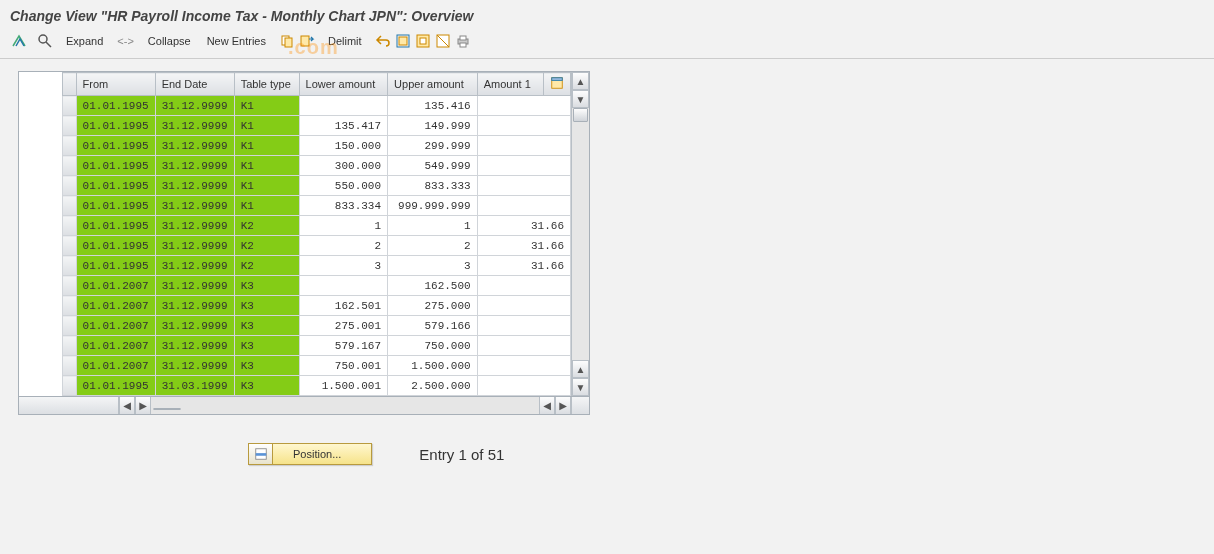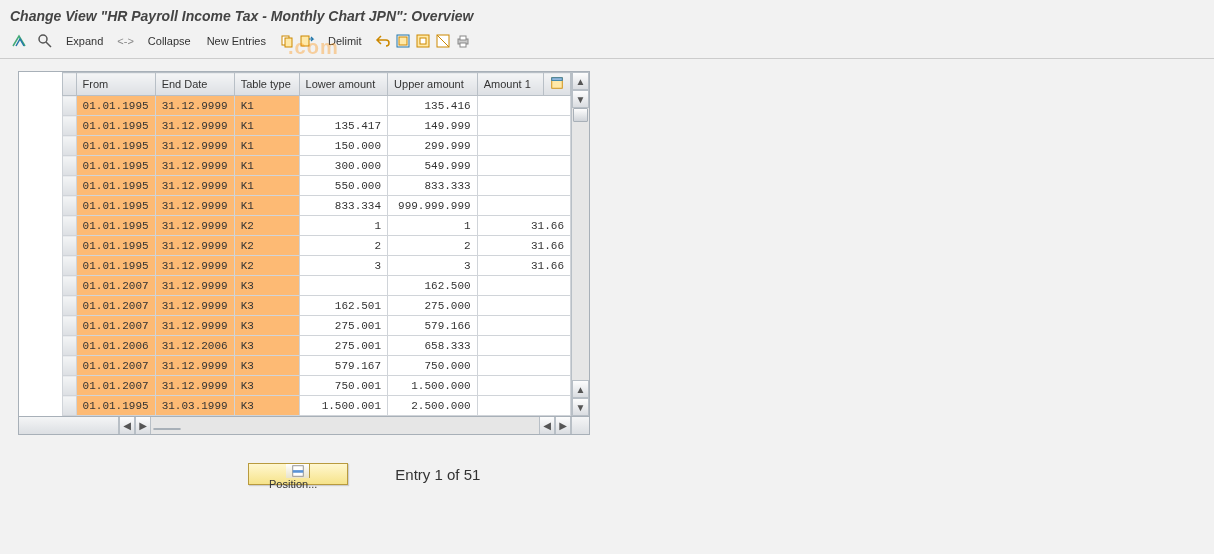--- a/index.html
+++ b/index.html
@@ -86,21 +86,21 @@
     }
     table.grid td.rowhandle {
       background: linear-gradient(#f4f5f6,#dcdfe3);
       width:14px;
       cursor:pointer;
     }
     table.grid th.rowhandle-h {
       width:14px;
     }
     table.grid td.num { text-align:right; }
-    table.grid td.txt { text-align:left; background:#fdba74; }
+    table.grid td.txt { text-align:left; background:#84cc16; }
     table.grid th.settings {
        width:18px; text-align:center;
        background: linear-gradient(#f4f5f6,#dcdfe3);
     }
     .vscroll {
       width:18px;
       background:#e6e6e6;
       border-left:1px solid #b8bfc6;
       display:flex; flex-direction:column;
     }
@@ -146,21 +146,20 @@
       gap:40px;
       padding-left:230px;
     }
     .pos-btn {
       display:flex; align-items:center;
       border:1px solid #b89a3e;
       background:linear-gradient(#fff7cf,#f6e38a);
       height:22px;
       cursor:pointer;
       box-shadow:1px 1px 1px rgba(0,0,0,0.15);
-      flex-direction:column;
     }
     .pos-btn .pos-icon{
       width:24px;height:100%;
       display:flex;align-items:center;justify-content:center;
       border-right:1px solid #b89a3e;
       background:linear-gradient(#fff,#e8e3cc);
       font-size:12px;
     }
     .pos-btn .pos-label{
       padding:0 30px 0 20px;
@@ -361,29 +360,20 @@
               <td class="num">275.000</td>
               <td class="num" colspan="2"></td>
             </tr>
             <tr>
               <td class="rowhandle"></td>
               <td class="txt">01.01.2007</td>
               <td class="txt">31.12.9999</td>
               <td class="txt">K3</td>
               <td class="num">275.001</td>
               <td class="num">579.166</td>
-              <td class="num" colspan="2"></td>
-            </tr>
-            <tr>
-              <td class="rowhandle"></td>
-              <td class="txt">01.01.2006</td>
-              <td class="txt">31.12.2006</td>
-              <td class="txt">K3</td>
-              <td class="num">275.001</td>
-              <td class="num">658.333</td>
               <td class="num" colspan="2"></td>
             </tr>
             <tr>
               <td class="rowhandle"></td>
               <td class="txt">01.01.2007</td>
               <td class="txt">31.12.9999</td>
               <td class="txt">K3</td>
               <td class="num">579.167</td>
               <td class="num">750.000</td>
               <td class="num" colspan="2"></td>

